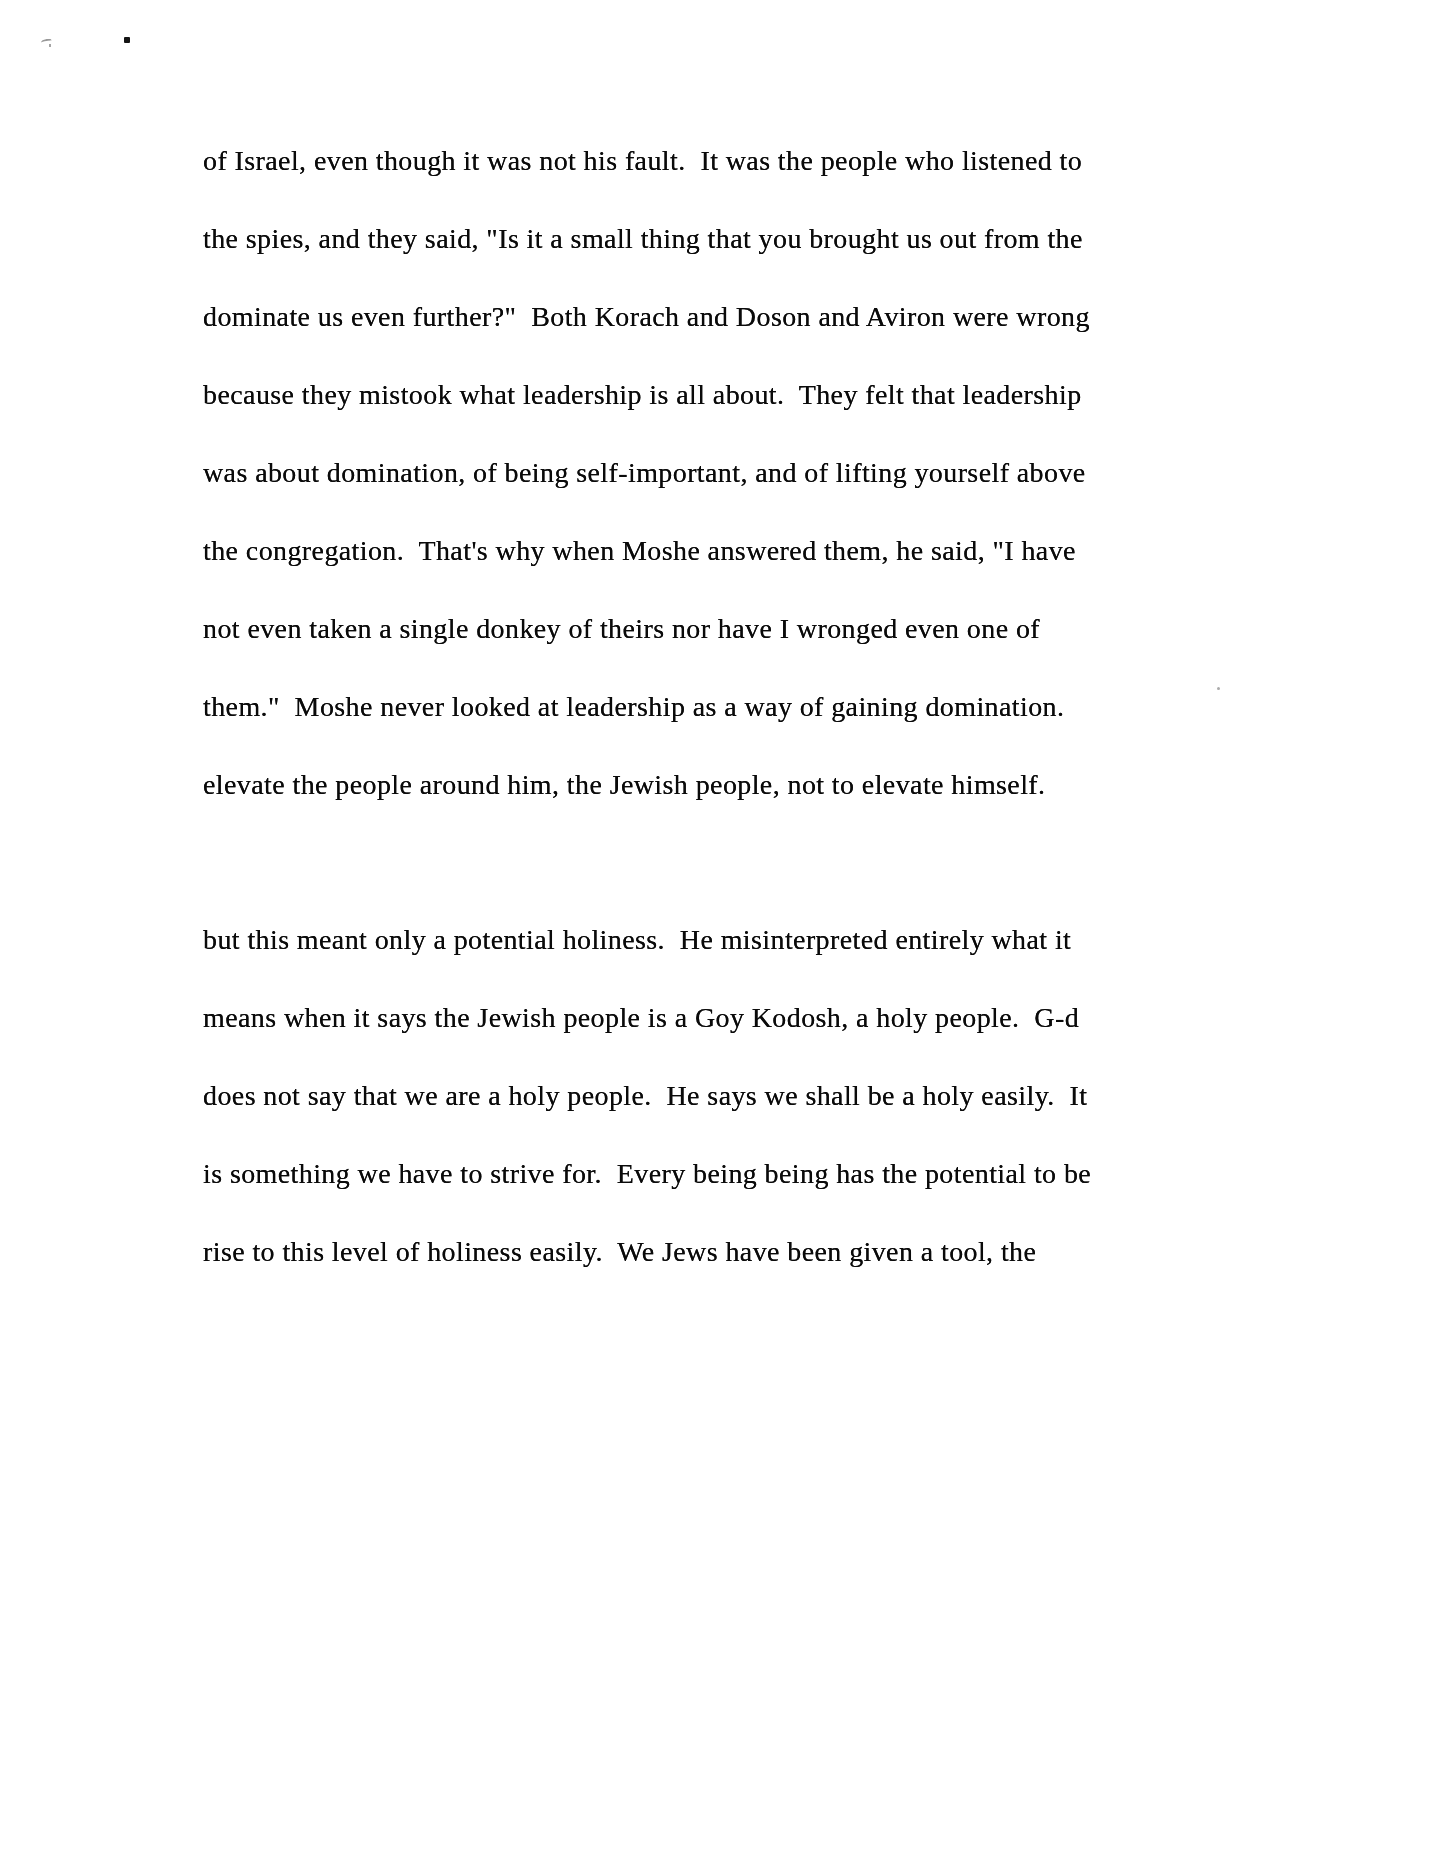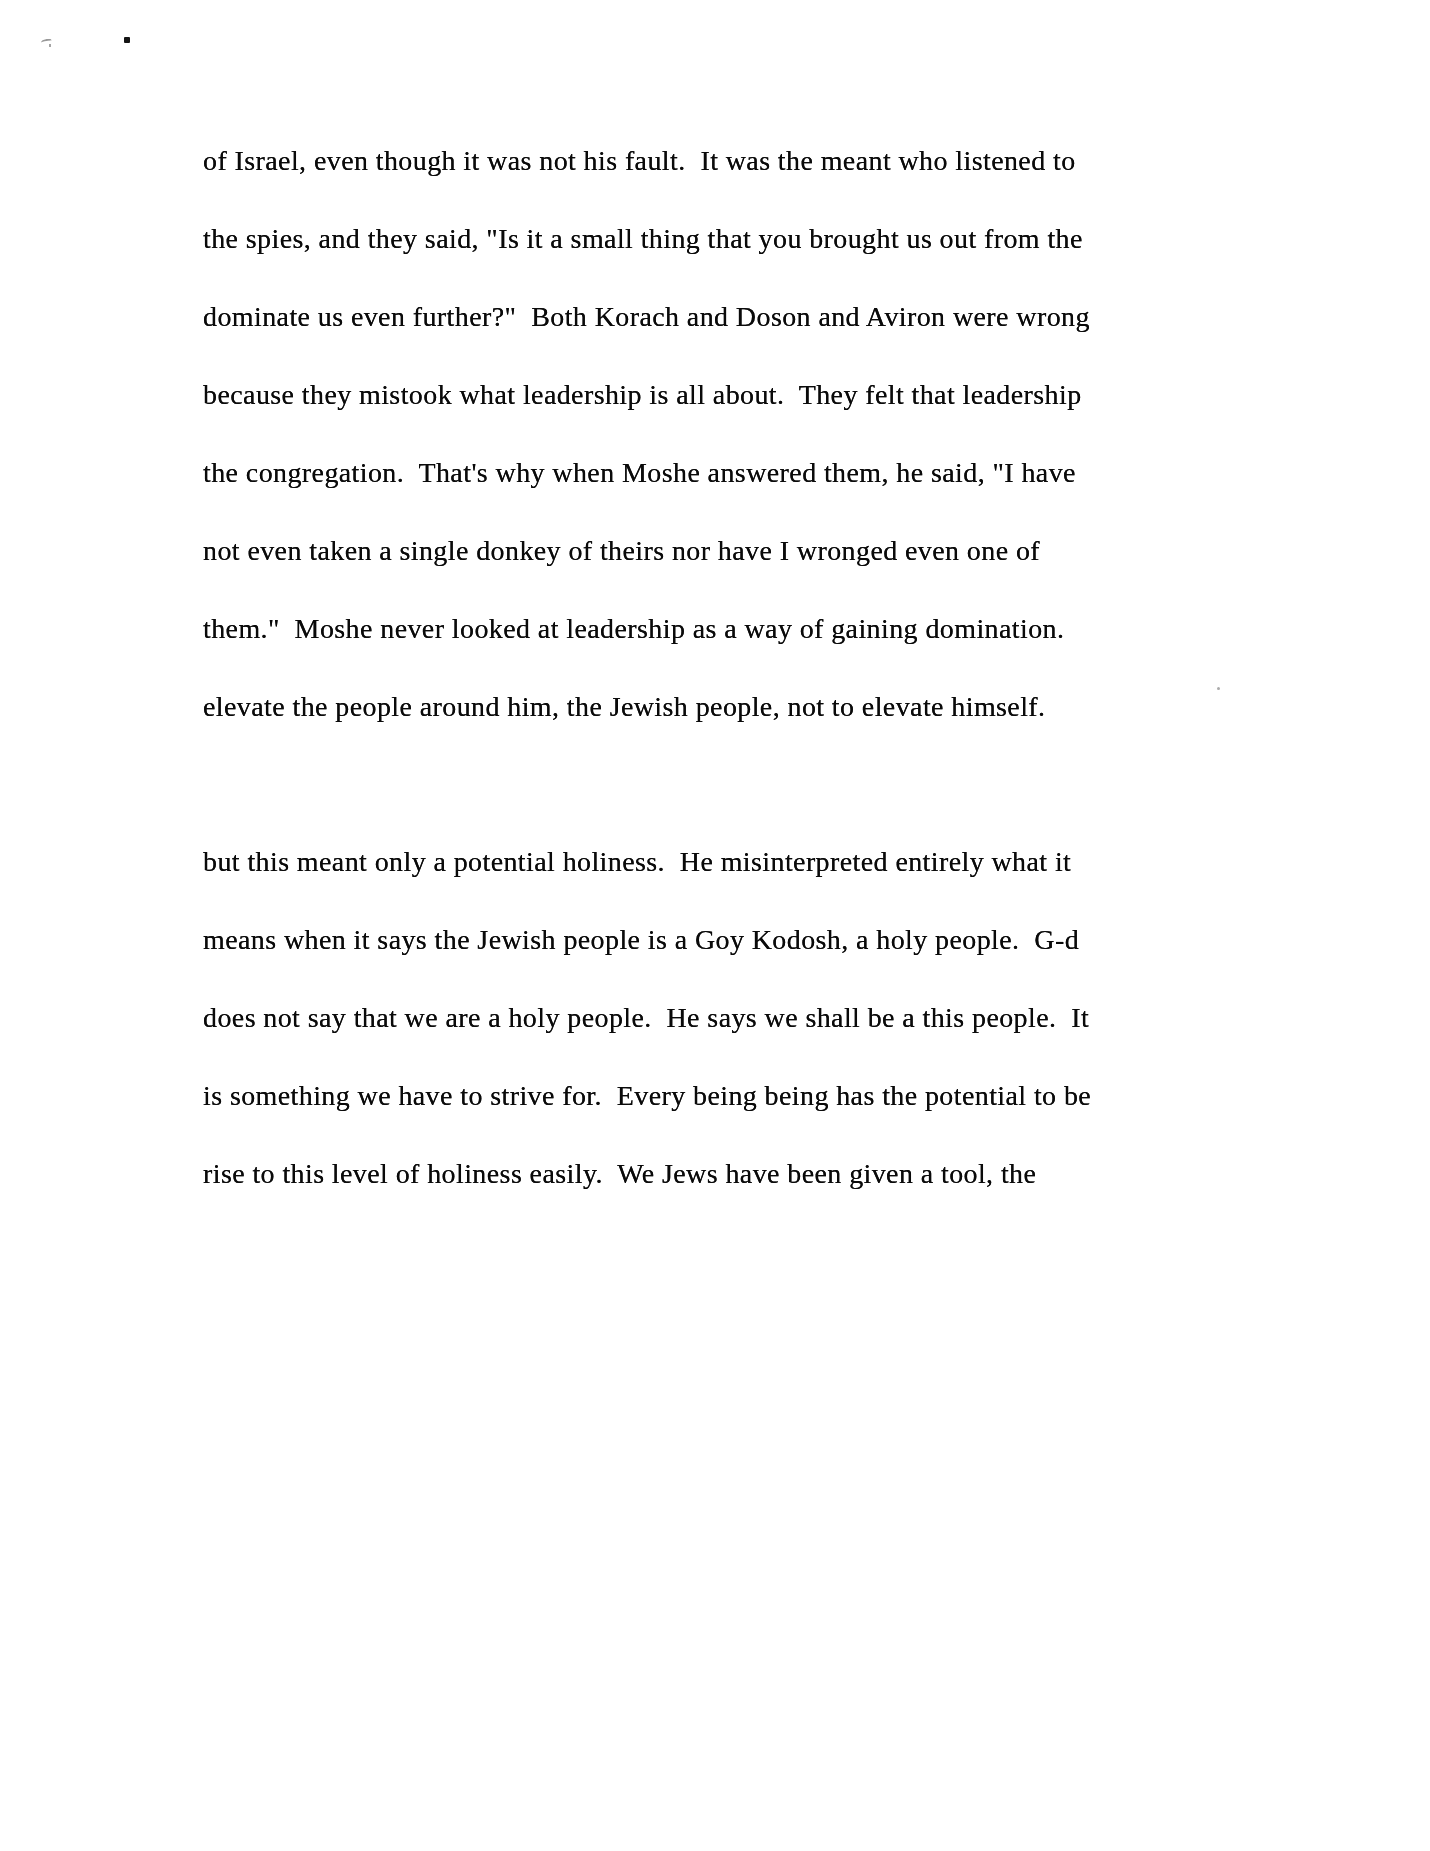--- a/index.html
+++ b/index.html
@@ -72,32 +72,33 @@
 <div class="page">
 
   <div class="artifact artifact-squiggle"></div>
   <div class="artifact artifact-squiggle-foot"></div>
   <div class="artifact artifact-dot-top"></div>
   <div class="artifact artifact-dot-right"></div>
 
   <div class="text-block">
 
     <div class="paragraph paragraph-1">
-      <div class="line">of Israel, even though it was not his fault.  It was the meant who listened to</div>
+      <div class="line">of Israel, even though it was not his fault.  It was the people who listened to</div>
       <div class="line">the spies, and they said, "Is it a small thing that you brought us out from the</div>
       <div class="line">dominate us even further?"  Both Korach and Doson and Aviron were wrong</div>
       <div class="line">because they mistook what leadership is all about.  They felt that leadership</div>
+      <div class="line">was about domination, of being self-important, and of lifting yourself above</div>
       <div class="line">the congregation.  That's why when Moshe answered them, he said, "I have</div>
       <div class="line">not even taken a single donkey of theirs nor have I wronged even one of</div>
       <div class="line">them."  Moshe never looked at leadership as a way of gaining domination.</div>
       <div class="line">elevate the people around him, the Jewish people, not to elevate himself.</div>
     </div>
 
     <div class="paragraph paragraph-2">
       <div class="line">but this meant only a potential holiness.  He misinterpreted entirely what it</div>
       <div class="line">means when it says the Jewish people is a Goy Kodosh, a holy people.  G-d</div>
-      <div class="line">does not say that we are a holy people.  He says we shall be a this people.  It</div>
+      <div class="line">does not say that we are a holy people.  He says we shall be a holy easily.  It</div>
       <div class="line">is something we have to strive for.  Every being being has the potential to be</div>
       <div class="line">rise to this level of holiness easily.  We Jews have been given a tool, the</div>
     </div>
 
   </div>
 </div>
 
 </body></html>

